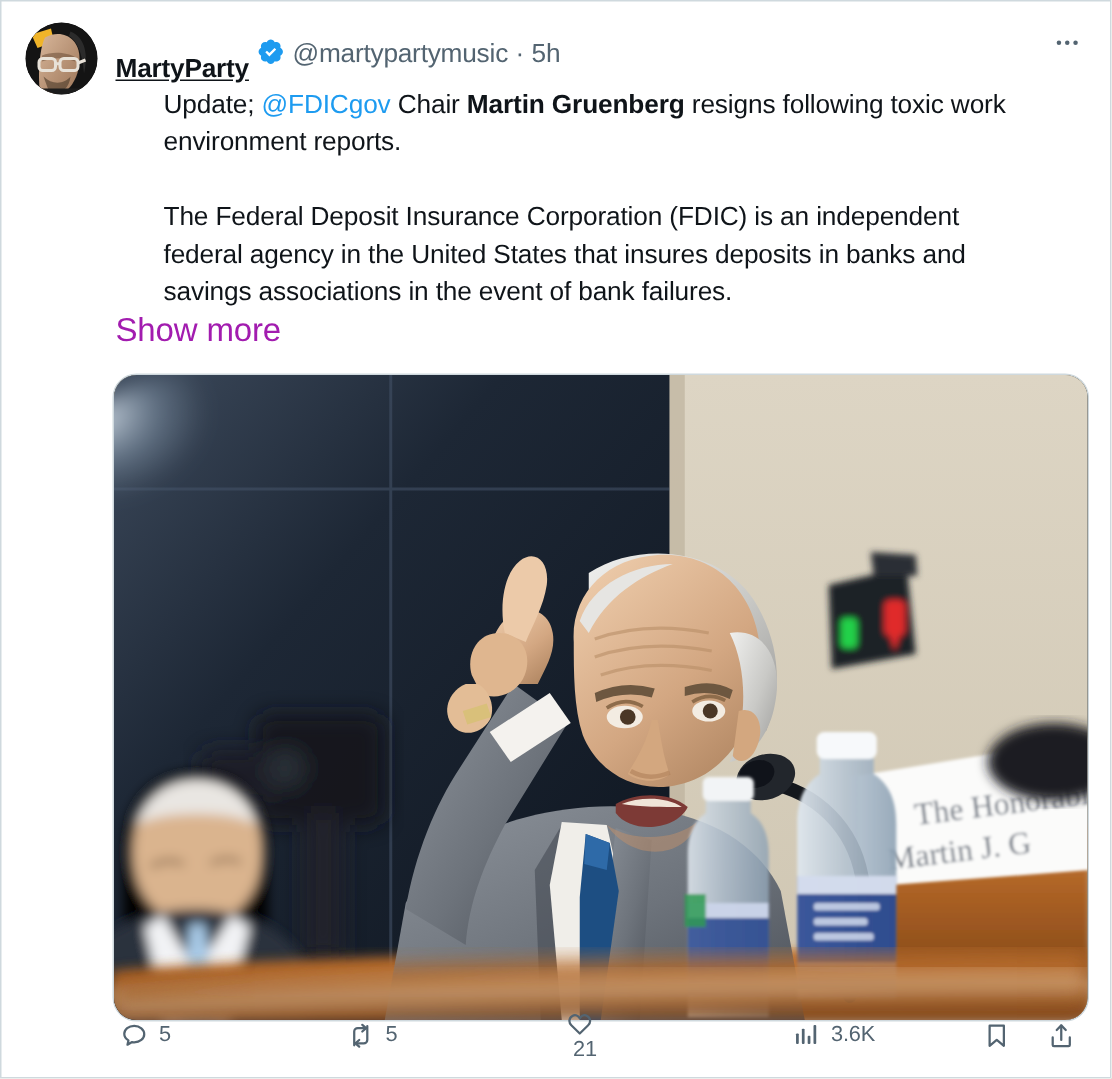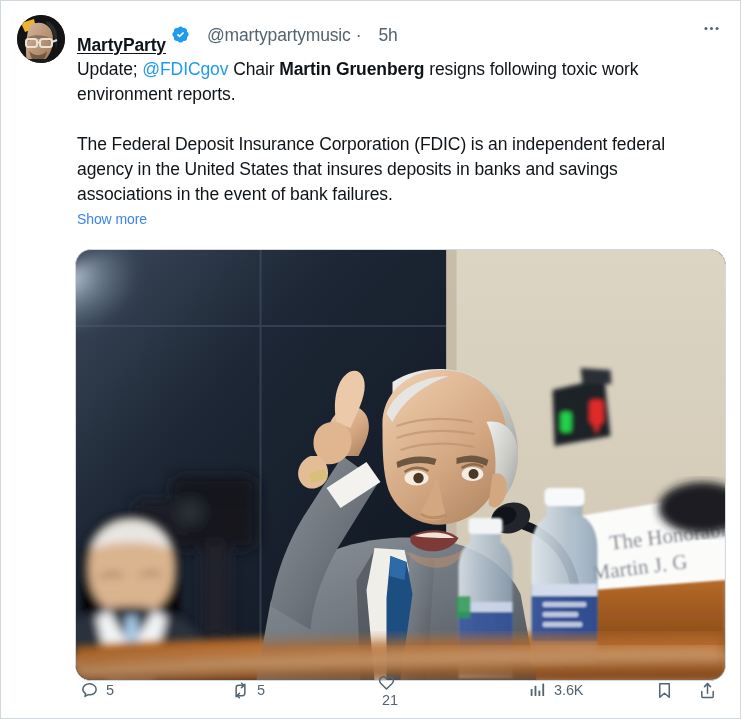--- a/index.html
+++ b/index.html
@@ -70,44 +70,44 @@
     display: inline-block;
     width: 19px;
     height: 19px;
     margin: 0 5px 0 5px;
     flex: 0 0 auto;
   }
   .handle, .dot-sep, .timestamp {
     color: #536471;
     font-weight: 400;
     letter-spacing: -0.15px;
-    margin-left: 12px;
   }
   .dot-sep { margin: 0 5px; }
 
   .tweet-text {
     margin-top: 1px;
     font-size: 17.5px;
     line-height: 25px;
     color: #0f1419;
     letter-spacing: -0.1px;
     word-wrap: break-word;
+    margin-left: 32px;
   }
   .tweet-text .mention,
   .tweet-text .link {
     color: #1d9bf0;
     text-decoration: none;
   }
   .tweet-text b { font-weight: 700; }
   .para-gap { display: block; height: 25px; }
 
   .show-more {
     display: inline-block;
-    color: #3b82f6;
-    font-size: 14px;
+    color: #a21caf;
+    font-size: 22px;
     line-height: 25px;
     text-decoration: none;
     letter-spacing: -0.1px;
   }
 
   
   .more-btn {
     flex: 0 0 auto;
     width: 30px;
     height: 22px;

